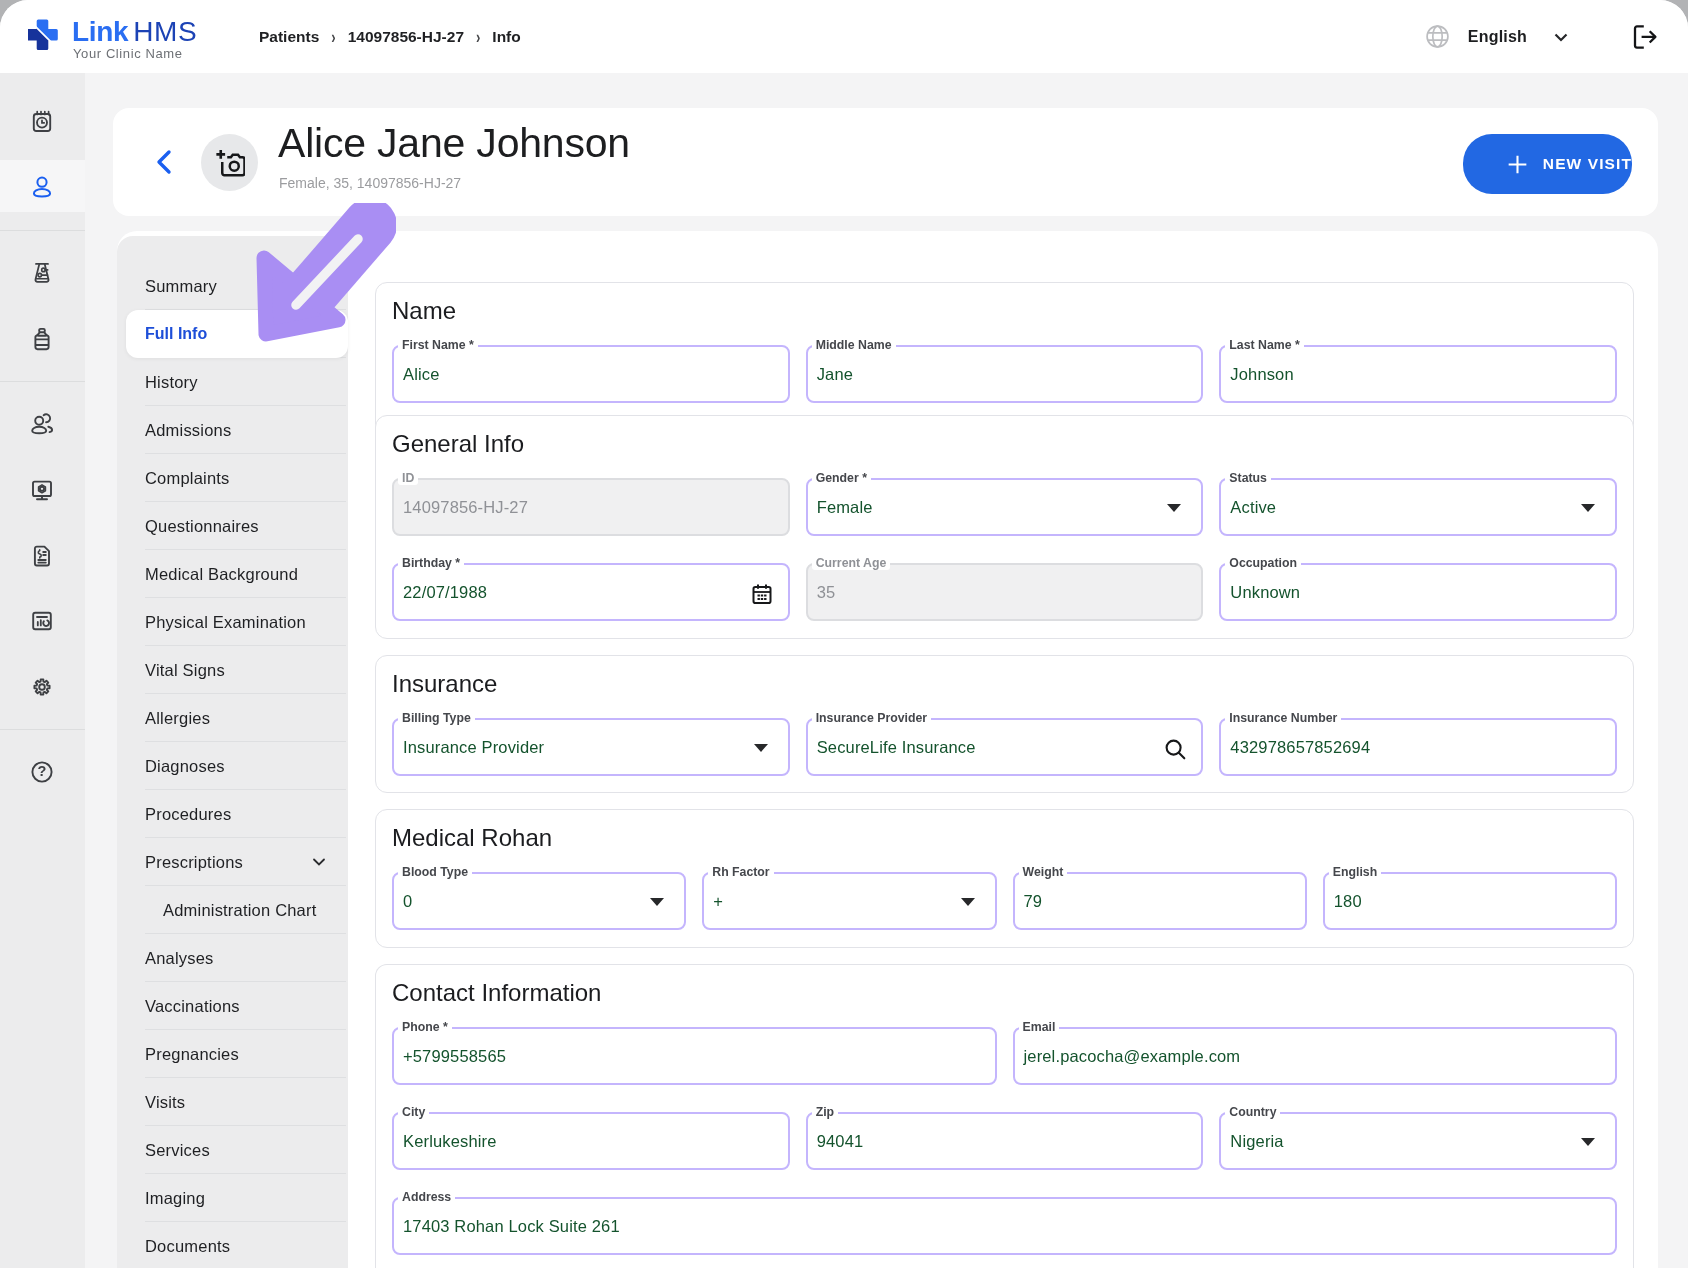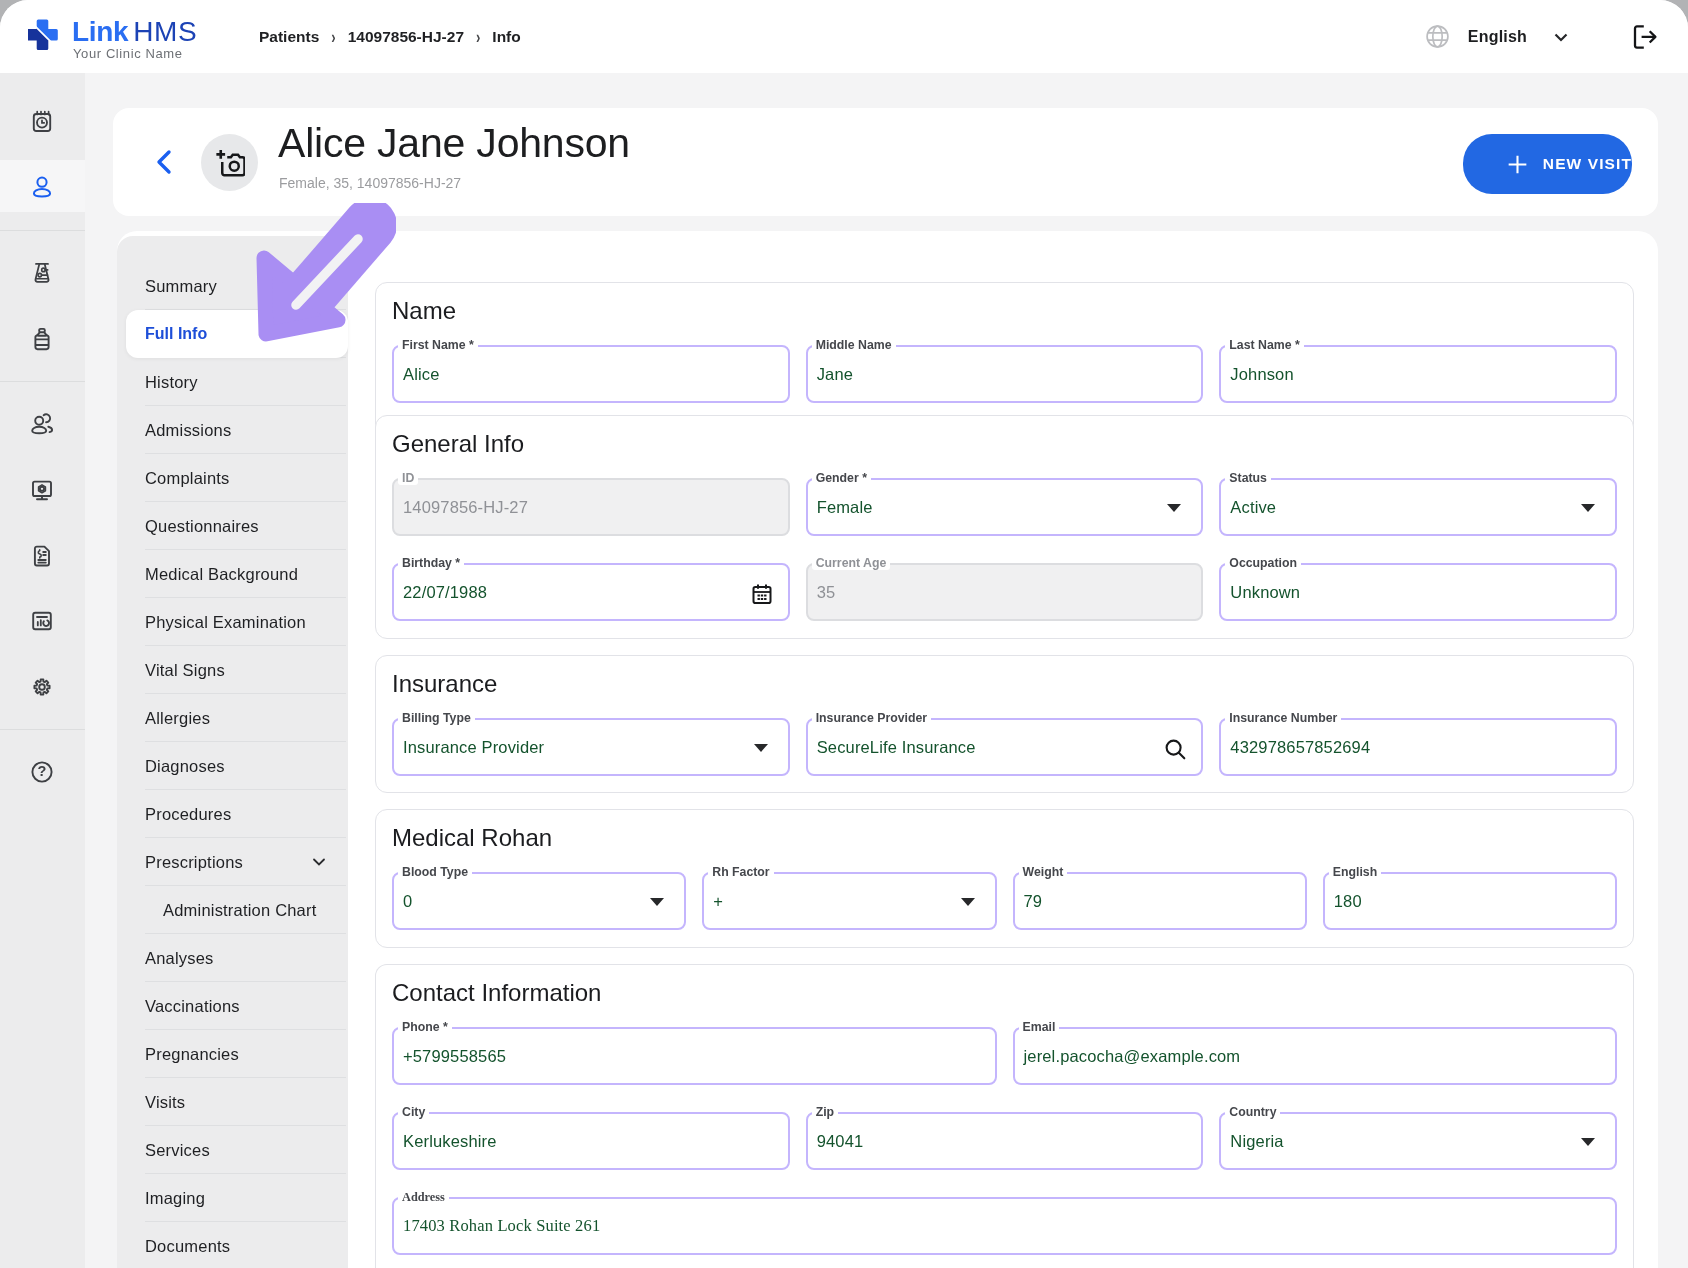--- a/index.html
+++ b/index.html
@@ -334,21 +334,21 @@
         <div class="fld">
             <span class="lbl">Zip</span>
             <span class="val">94041</span>
           </div>
         <div class="fld">
             <span class="lbl">Country</span>
             <span class="val">Nigeria</span>
             <span class="caret"></span>
           </div>
       </div>
-      <div class="frow" style="margin-top:27px;font-family:Liberation Serif, serif;">
+      <div class="frow" style="margin-top:27px;">
         <div class="fld">
             <span class="lbl">Address</span>
             <span class="val">17403 Rohan Lock Suite 261</span>
           </div>
       </div>
     </div>
   </div>
   <svg class="arrow-note" viewBox="0 0 160 152">
     <path d="M76 89 L134 22" stroke="#a98ef3" stroke-width="54" stroke-linecap="round" fill="none"></path>
     <path d="M30 131 L28 55 L102 117 Z" fill="#a98ef3" stroke="#a98ef3" stroke-width="15" stroke-linejoin="round"></path>

